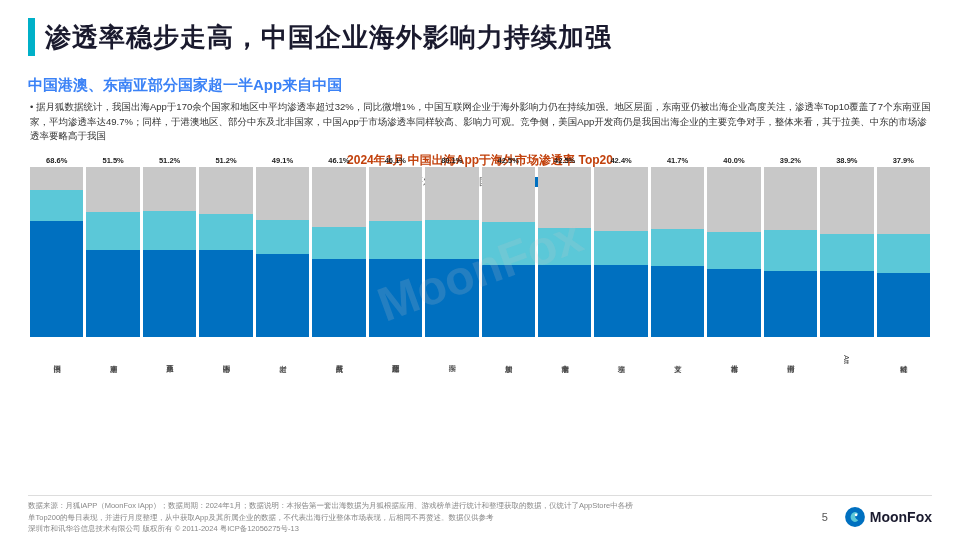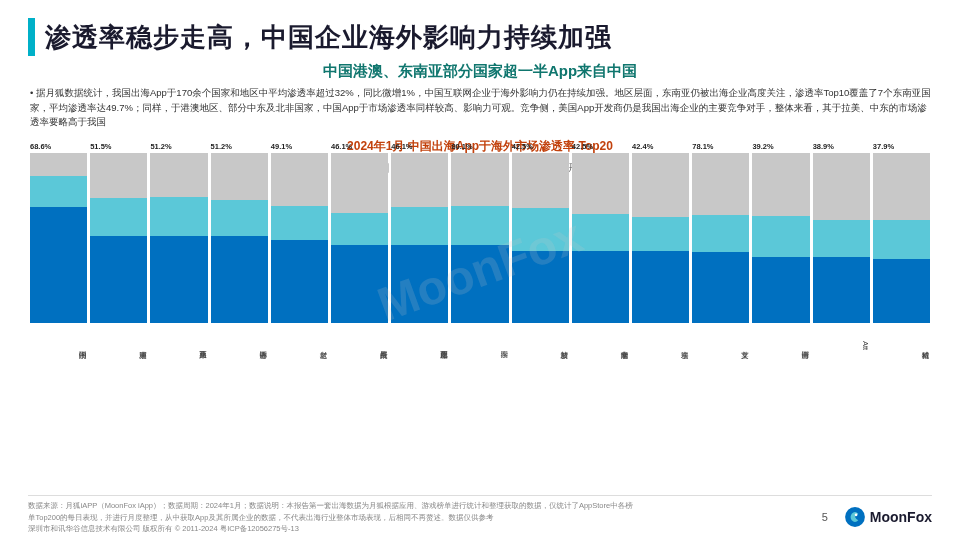--- a/index.html
+++ b/index.html
@@ -14,41 +14,40 @@
     .page {
       width: 960px;
       height: 540px;
       background: #fff;
       padding: 18px 28px 10px 28px;
       position: relative;
     }
     .title-block {
       display: flex;
       align-items: center;
-      margin-bottom: 6px;
+      margin-bottom: 20px;
     }
     .title-accent {
       width: 7px;
       height: 38px;
       background: #00b0c8;
       margin-right: 10px;
       flex-shrink: 0;
     }
     .main-title {
       font-size: 26px;
       font-weight: 900;
       color: #1a1a2e;
       letter-spacing: 1px;
     }
     .sub-title {
       font-size: 15px;
       font-weight: 700;
-      color: #0f766e;
+      color: #3b82f6;
       margin-bottom: 5px;
-      text-align: center;
     }
     .bullet-text {
       font-size: 9.5px;
       color: #333;
       line-height: 1.55;
       margin-bottom: 8px;
       padding-left: 2px;
     }
     .chart-section {
       background: #fff;
@@ -82,20 +81,21 @@
       display: flex;
       align-items: flex-end;
       gap: 3px;
       height: 180px;
       padding: 0 2px;
       position: relative;
     }
     .bar-group {
       display: flex;
       flex-direction: column;
+      align-items: center;
       flex: 1;
       position: relative;
     }
     .bar-value {
       font-size: 7.5px;
       color: #222;
       margin-bottom: 2px;
       white-space: nowrap;
       font-weight: 600;
     }
@@ -292,27 +292,36 @@
         <div class="bar-group">
           <div class="bar-value">42.4%</div>
           <div class="bar-stack">
             <div class="bar-seg local" style="height: 63.92px;"></div>
             <div class="bar-seg us" style="height: 34px;"></div>
             <div class="bar-seg china" style="height: 72.08px;"></div>
           </div>
           <div class="x-label">埃塞</div>
         </div>
         <div class="bar-group">
-          <div class="bar-value">78.1%</div>
+          <div class="bar-value">41.7%</div>
           <div class="bar-stack">
             <div class="bar-seg local" style="height: 61.71px;"></div>
             <div class="bar-seg us" style="height: 37.4px;"></div>
             <div class="bar-seg china" style="height: 70.89px;"></div>
           </div>
           <div class="x-label">文莱</div>
+        </div>
+        <div class="bar-group">
+          <div class="bar-value">40.0%</div>
+          <div class="bar-stack">
+            <div class="bar-seg local" style="height: 64.6px;"></div>
+            <div class="bar-seg us" style="height: 37.4px;"></div>
+            <div class="bar-seg china" style="height: 68px;"></div>
+          </div>
+          <div class="x-label">吉布提市</div>
         </div>
         <div class="bar-group">
           <div class="bar-value">39.2%</div>
           <div class="bar-stack">
             <div class="bar-seg local" style="height: 62.56px;"></div>
             <div class="bar-seg us" style="height: 40.8px;"></div>
             <div class="bar-seg china" style="height: 66.64px;"></div>
           </div>
           <div class="x-label">中国台湾</div>
         </div>

